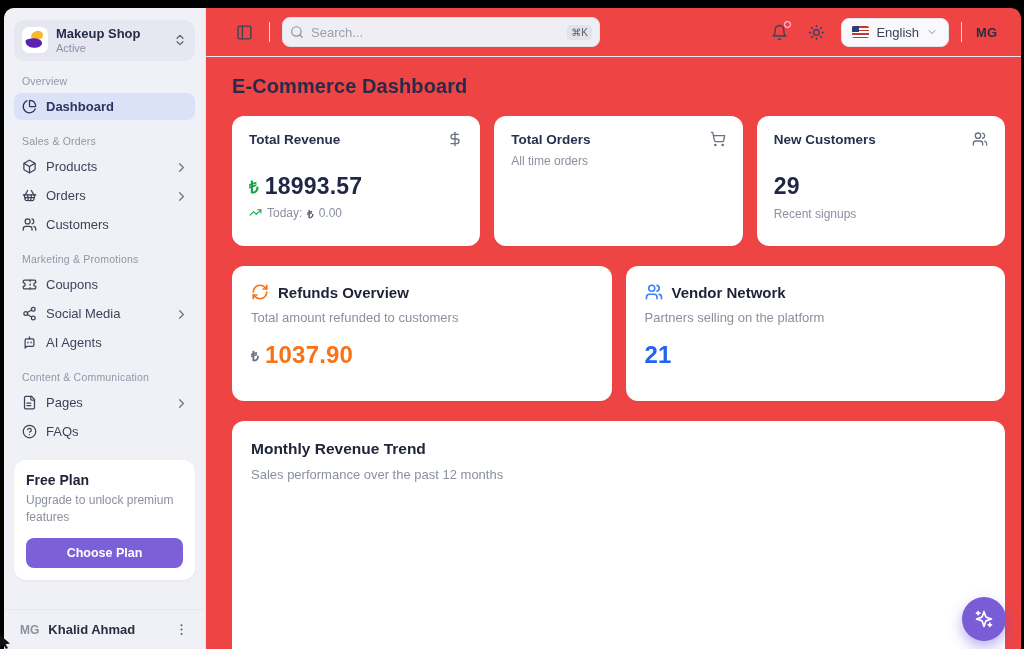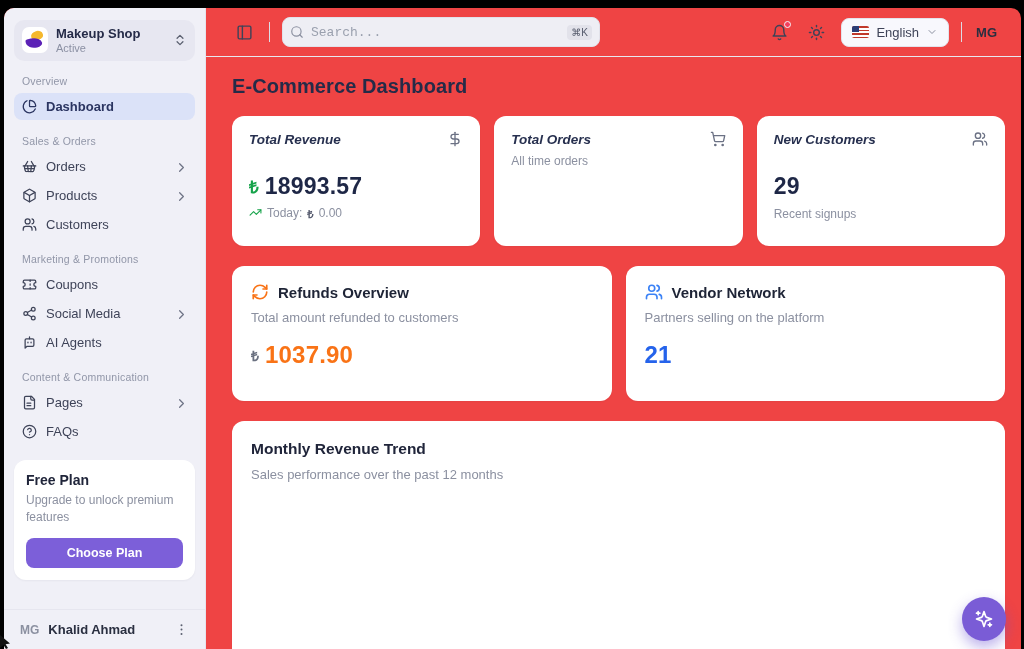--- a/index.html
+++ b/index.html
@@ -48,21 +48,21 @@
   .topbar { height:49px; min-height:49px; display:flex; align-items:center; gap:12px;
             padding:0 22px 0 26px; border-bottom:1px solid #e8e8f0; }
   .icon-btn { background:none; border:none; color:#3e4358; cursor:pointer; display:flex; align-items:center;
               padding:4px; position:relative; }
   .icon-btn svg { width:17px; height:17px; }
   .vdiv { width:1px; height:20px; background:#dcdce6; }
   .searchbox { width:318px; height:30px; background:#eeeef4; border:1px solid #e2e2ea; border-radius:8px;
                display:flex; align-items:center; gap:7px; padding:0 7px; }
   .searchbox svg { width:14px; height:14px; color:#8b90a0; flex:none; }
   .searchbox input { flex:1; border:none; background:transparent; outline:none; font-size:13px; color:#3e4358;
-                     font-family:Liberation Mono, monospace; min-width:0; }
+                     font-family:Liberation Sans, sans-serif; min-width:0; }
   .searchbox input::placeholder { color:#9aa0ae; }
   .kbd { background:#e2e2ea; border-radius:4px; font-size:10px; color:#555a6b; padding:2px 4px; white-space:nowrap; }
   .tb-spacer { flex:1; }
   .notif-dot { position:absolute; top:1px; right:1px; width:7px; height:7px; background:#f43f5e;
                border-radius:50%; border:1.5px solid #f5f5fb; }
   .lang-btn { display:flex; align-items:center; gap:7px; background:#f8f8fd; border:1px solid #e3e3ec;
               border-radius:8px; padding:6px 10px; cursor:pointer; }
   .flag { width:17px; height:12px; border-radius:2px; position:relative; overflow:hidden; flex:none;
           background:repeating-linear-gradient(#c0392b 0 1.8px,#fff 1.8px 3.6px); }
   .flag .canton { position:absolute; top:0; left:0; width:7px; height:6px; background:#2c3e76; }
@@ -71,21 +71,21 @@
   .avatar-initials { font-size:13px; font-weight:bold; color:#2a2f40; padding:0 2px; cursor:pointer; }
 
   
   .content { flex:1; overflow:hidden; padding:18px 16px 0 26px; position:relative; display:flex; flex-direction:column; }
   .page-title { font-size:20px; font-weight:800; color:#252b48; letter-spacing:.1px; }
 
   .stats-row { display:grid; grid-template-columns:1fr 1fr 1fr; gap:14px; margin-top:18px; }
   .stat-card { background:#fff; border-radius:12px; height:130px; padding:15px 17px;
                box-shadow:0 1px 2px rgba(30,30,60,.05); }
   .stat-head { display:flex; align-items:center; justify-content:space-between; }
-  .stat-title { font-size:13.5px; font-weight:bold; color:#27304f;font-style:italic; }
+  .stat-title { font-size:13.5px; font-weight:bold; color:#27304f; }
   .stat-head svg { width:16px; height:16px; color:#6b7184; }
   .stat-value-row { display:flex; align-items:center; gap:6px; margin-top:26px; }
   .stat-currency { font-size:17px; font-weight:bold; color:#16a34a; }
   .stat-value { font-size:23px; font-weight:800; color:#1e2746; letter-spacing:.2px; }
   .stat-sub { display:flex; align-items:flex-start; gap:5px; margin-top:6px; font-size:12px; color:#8b90a0; }
   .stat-sub svg { width:13px; height:13px; color:#16a34a; }
   .stat-sub .mini-cur { font-size:11px; color:#565b6e; font-weight:bold; }
   .stat-subtitle { font-size:12px; color:#8b90a0; margin-top:7px; }
 
   .info-row { display:grid; grid-template-columns:1fr 1fr; gap:14px; margin-top:20px; }
@@ -147,45 +147,45 @@
               <path d="M21.21 15.89A10 10 0 1 1 8 2.83"></path>
             </svg>
           </span>
         <span class="grow">Dashboard</span>
       </div>
 
       <div class="nav-section-label">Sales &amp; Orders</div>
       <div class="nav-item">
         <span>
             <svg viewBox="0 0 24 24" fill="none" stroke="currentColor" stroke-width="2" stroke-linecap="round" stroke-linejoin="round">
+              <path d="M21 8a2 2 0 0 0-1-1.73l-7-4a2 2 0 0 0-2 0l-7 4A2 2 0 0 0 3 8v8a2 2 0 0 0 1 1.73l7 4a2 2 0 0 0 2 0l7-4A2 2 0 0 0 21 16Z"></path>
+              <path d="m3.3 7 8.7 5 8.7-5"></path>
+              <path d="M12 22V12"></path>
+            </svg>
+          </span>
+        <span class="grow">Products</span>
+        <span class="chev">
+            <svg viewBox="0 0 24 24" fill="none" stroke="currentColor" stroke-width="2" stroke-linecap="round" stroke-linejoin="round">
+              <path d="m9 18 6-6-6-6"></path>
+            </svg>
+          </span>
+      </div>
+      <div class="nav-item">
+        <span>
+            <svg viewBox="0 0 24 24" fill="none" stroke="currentColor" stroke-width="2" stroke-linecap="round" stroke-linejoin="round">
               <path d="m15 11-1 9"></path>
               <path d="m19 11-4-7"></path>
               <path d="M2 11h20"></path>
               <path d="m3.5 11 1.6 7.4a2 2 0 0 0 2 1.6h9.8a2 2 0 0 0 2-1.6l1.7-7.4"></path>
               <path d="M4.5 15.5h15"></path>
               <path d="m5 11 4-7"></path>
               <path d="m9 11 1 9"></path>
             </svg>
           </span>
         <span class="grow">Orders</span>
-        <span class="chev">
-            <svg viewBox="0 0 24 24" fill="none" stroke="currentColor" stroke-width="2" stroke-linecap="round" stroke-linejoin="round">
-              <path d="m9 18 6-6-6-6"></path>
-            </svg>
-          </span>
-      </div>
-      <div class="nav-item">
-        <span>
-            <svg viewBox="0 0 24 24" fill="none" stroke="currentColor" stroke-width="2" stroke-linecap="round" stroke-linejoin="round">
-              <path d="M21 8a2 2 0 0 0-1-1.73l-7-4a2 2 0 0 0-2 0l-7 4A2 2 0 0 0 3 8v8a2 2 0 0 0 1 1.73l7 4a2 2 0 0 0 2 0l7-4A2 2 0 0 0 21 16Z"></path>
-              <path d="m3.3 7 8.7 5 8.7-5"></path>
-              <path d="M12 22V12"></path>
-            </svg>
-          </span>
-        <span class="grow">Products</span>
         <span class="chev">
             <svg viewBox="0 0 24 24" fill="none" stroke="currentColor" stroke-width="2" stroke-linecap="round" stroke-linejoin="round">
               <path d="m9 18 6-6-6-6"></path>
             </svg>
           </span>
       </div>
       <div class="nav-item">
         <span>
             <svg viewBox="0 0 24 24" fill="none" stroke="currentColor" stroke-width="2" stroke-linecap="round" stroke-linejoin="round">
               <path d="M16 21v-2a4 4 0 0 0-4-4H6a4 4 0 0 0-4 4v2"></path>

